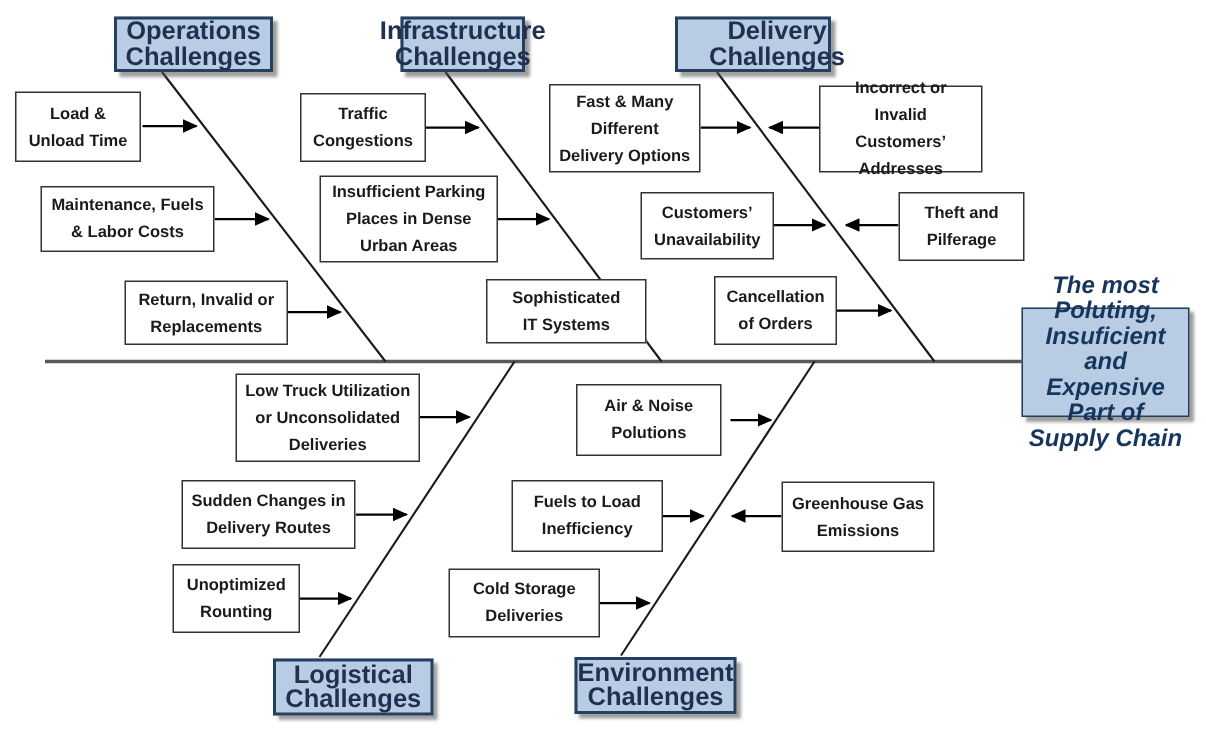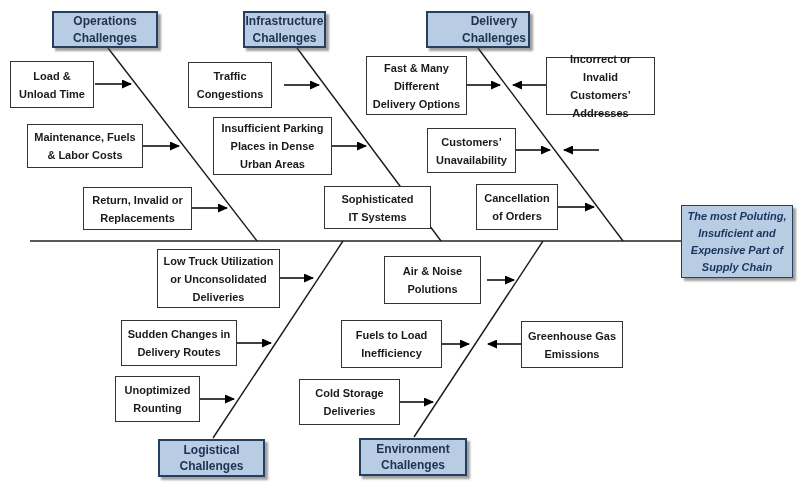--- a/index.html
+++ b/index.html
@@ -32,29 +32,30 @@
     border: 1.5px solid var(--cause_border, #333333);
     color: var(--cause_text, #1a1a1a);
     font-size: 11px;
     line-height: 18px;
     padding: 2px 4px;
   }
   .category {
     border: 2px solid var(--category_border, #243f60);
     background: var(--category_fill, #b8cce4);
     color: var(--category_text, #1f3050);
-    font-size: 12px;
+    font-size: 17px;
     line-height: 16.5px;
     box-shadow: 3px 3px 2px rgba(80,80,80,0.55);
+    margin-left: 24px;
   }
   .effect {
     border: 1.8px solid var(--category_border, #243f60);
     background: var(--category_fill, #b8cce4);
     color: var(--effect_text, #17365d);
-    font-size: 11px;
+    font-size: 16px;
     line-height: 17px;
     font-style: italic;
     box-shadow: 3px 3px 2px rgba(80,80,80,0.55);
     padding: 2px 3px;
   }
 </style>
 </head>
 <body>
 
 <div class="canvas">
@@ -109,37 +110,39 @@
 Insuficient and
 Expensive Part of
 Supply Chain</div>
 
   <div class="box cause" style="left:10px;  top:61px;  width:84px;  height:47px;">Load &amp;
 Unload Time</div>
   <div class="box cause" style="left:27px;  top:124px; width:116px; height:44px;">Maintenance, Fuels
 &amp; Labor Costs</div>
   <div class="box cause" style="left:83px;  top:187px; width:109px; height:43px;">Return, Invalid or
 Replacements</div>
-  <div class="box cause" style="left:188px; top:62px;  width:84px;  height:46px;">Traffic
+  <div class="box cause" style="left:200px; top:62px;  width:84px;  height:46px;">Traffic
 Congestions</div>
   <div class="box cause" style="left:213px; top:117px; width:119px; height:58px;">Insufficient Parking
 Places in Dense
 Urban Areas</div>
   <div class="box cause" style="left:292px; top:186px; width:107px;  height:43px;margin-left:32px;">Sophisticated
 IT Systems</div>
   <div class="box cause" style="left:366px; top:56px;  width:101px; height:59px;">Fast &amp; Many
 Different
 Delivery Options</div>
   <div class="box cause" style="left:427px; top:128px; width:89px;  height:45px;">Customers’
 Unavailability</div>
   <div class="box cause" style="left:476px; top:184px; width:82px;  height:46px;">Cancellation
 of Orders</div>
   <div class="box cause" style="left:546px; top:57px;  width:109px; height:58px;">Incorrect or Invalid
 Customers’
 Addresses</div>
+  <div class="box cause" style="left:599px; top:128px; width:84px;  height:46px;">Theft and
+Pilferage</div>
   <div class="box cause" style="left:157px; top:249px; width:123px; height:59px;">Low Truck Utilization
 or Unconsolidated
 Deliveries</div>
   <div class="box cause" style="left:121px; top:320px; width:116px; height:46px;">Sudden Changes in
 Delivery Routes</div>
   <div class="box cause" style="left:115px; top:376px; width:85px;  height:46px;">Unoptimized
 Rounting</div>
   <div class="box cause" style="left:384px; top:256px; width:97px; height:48px;">Air &amp; Noise
 Polutions</div>
   <div class="box cause" style="left:341px; top:320px; width:101px; height:48px;">Fuels to Load

